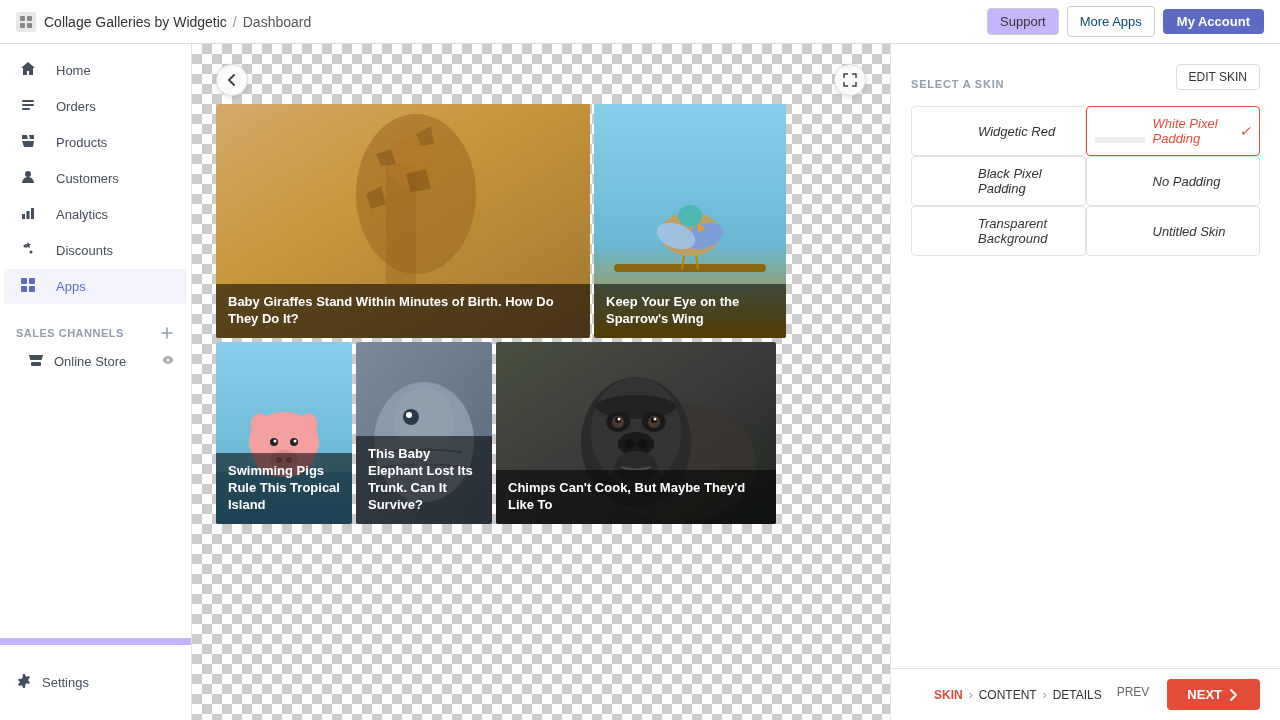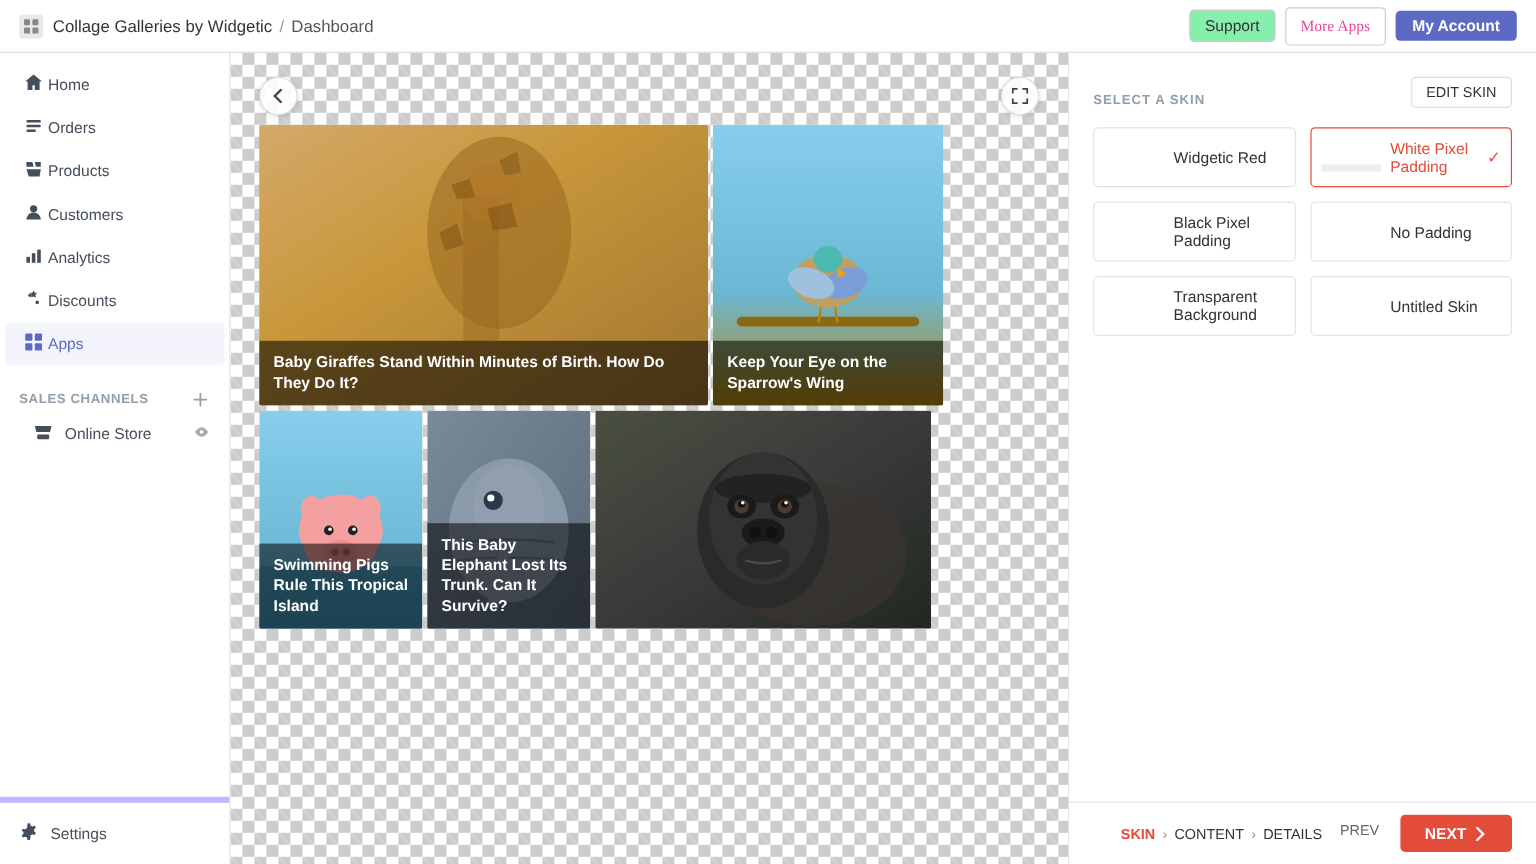--- a/index.html
+++ b/index.html
@@ -31,24 +31,24 @@
     .breadcrumb {
       display: flex; align-items: center; gap: 6px;
       font-size: 14px; color: #333;
     }
     .breadcrumb-sep { color: #999; }
     .breadcrumb-current { color: #555; }
     .top-header-right {
       display: flex; align-items: center; gap: 8px;
     }
     .btn-support {
-      border: 1px solid #ccc; background: #86efac; padding: 5px 12px; border-radius: 4px; cursor: pointer; font-size: 13px; color: #333;
+      border: 1px solid #ccc; background: #c4b5fd; padding: 5px 12px; border-radius: 4px; cursor: pointer; font-size: 13px; color: #333;
     }
     .btn-more-apps {
-      border: 1px solid #ccc; background: #fff; padding: 7px 12px; border-radius: 4px; cursor: pointer; font-size: 13px; color: #ec4899; font-family: Liberation Serif, serif;
+      border: 1px solid #ccc; background: #fff; padding: 7px 12px; border-radius: 4px; cursor: pointer; font-size: 13px; color: #0c4a6e;
     }
     .btn-my-account {
       background: #5c6ac4; color: #fff; border: none; padding: 5px 14px; border-radius: 4px; cursor: pointer; font-size: 13px; font-weight: 600;
     }
 
     
     .main-layout {
       display: flex;
       flex: 1;
       overflow: hidden;
@@ -61,21 +61,21 @@
       border-right: 1px solid #e3e3e3;
       display: flex;
       flex-direction: column;
       flex-shrink: 0;
       overflow-y: auto;
     }
     .sidebar-nav {
       padding: 8px 0;
     }
     .sidebar-item {
-      display: flex; align-items: center; gap: 4px;
+      display: flex; align-items: center; gap: 20px;
       padding: 8px 16px;
       cursor: pointer; color: #454f5b; font-size: 13px;
       border-radius: 4px; margin: 1px 4px;
     }
     .sidebar-item.active { color: #5c6ac4; background: #f4f5fc; }
     .sidebar-item svg { width: 16px; height: 16px; flex-shrink: 0; }
 
     .sidebar-section-header {
       display: flex; align-items: center; justify-content: space-between;
       padding: 12px 16px 4px;
@@ -87,22 +87,22 @@
       width: 16px; height: 16px; display: flex; align-items: center; justify-content: center;
     }
     .sidebar-sub-item {
       display: flex; align-items: center; justify-content: space-between;
       padding: 7px 16px 7px 28px;
       cursor: pointer; color: #454f5b; font-size: 13px;
     }
 
     .sidebar-bottom {
       margin-top: auto;
-      border-top: 5px solid #c4b5fd;
-      padding: 8px 0;
+      border-top: 7px solid #c4b5fd;
+      padding: 20px 0;
     }
     .sidebar-bottom-item {
       display: flex; align-items: center; gap: 10px;
       padding: 8px 16px;
       cursor: pointer; color: #454f5b; font-size: 13px;
     }
 
     
     .main-content {
       flex: 1;
@@ -203,21 +203,21 @@
       margin-bottom: 16px;
     }
     .select-skin-title {
       font-size: 11px; font-weight: 700; color: #919eab; letter-spacing: 0.8px; text-transform: uppercase;
     }
     .edit-skin-btn {
       border: 1px solid #ddd; background: #fff; padding: 5px 12px; border-radius: 4px; cursor: pointer; font-size: 12px; color: #333;
     }
 
     .skin-grid {
-      display: grid; grid-template-columns: 1fr 1fr; gap: 12px;
+      display: grid; grid-template-columns: 1fr 1fr;  font-style: italic;
     }
     .skin-option {
       display: flex; align-items: center; gap: 8px;
       padding: 8px; border: 1px solid #e3e3e3; border-radius: 4px;
       cursor: pointer;
     }
     .skin-option.selected {
       border-color: #e44c3a;
     }
     .skin-thumb {
@@ -575,20 +575,21 @@
                 <circle cx="159" cy="77" r="1.5" fill="#fff"></circle>
 
                 <ellipse cx="140" cy="102" rx="18" ry="12" fill="#1a1a1a"></ellipse>
                 <circle cx="133" cy="102" r="5" fill="#111"></circle>
                 <circle cx="147" cy="102" r="5" fill="#111"></circle>
 
                 <ellipse cx="140" cy="125" rx="22" ry="16" fill="#2a2a2a"></ellipse>
                 <path d="M125 125 Q140 130 155 125" stroke="#4a4a4a" stroke-width="2" fill="none"></path>
               </svg>
             </div>
+            <div class="gallery-caption">Chimps Can't Cook, But Maybe They'd Like To</div>
           </div>
         </div>
       </div>
     </div>
   </div>
 
   <div class="right-panel">
     <div class="right-panel-body">
 
       <div class="select-skin-header">

